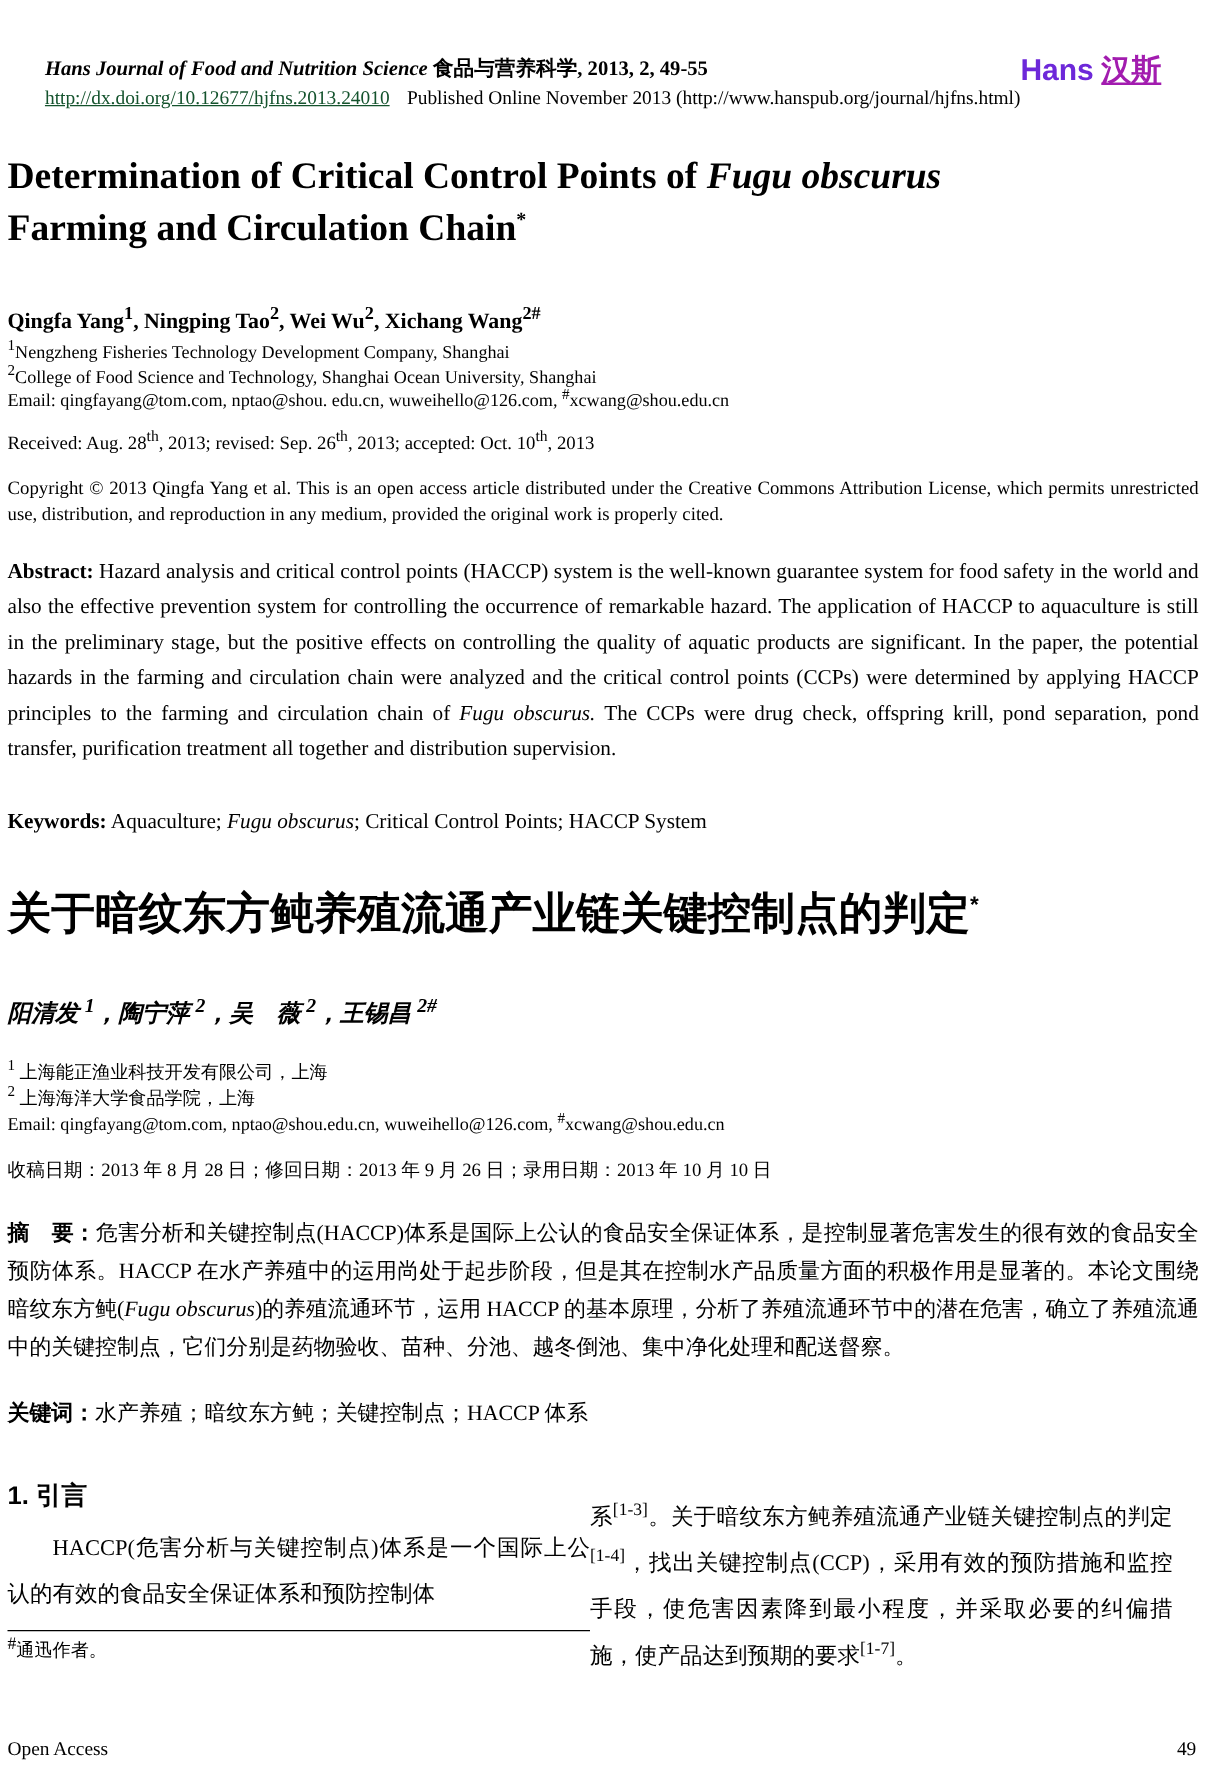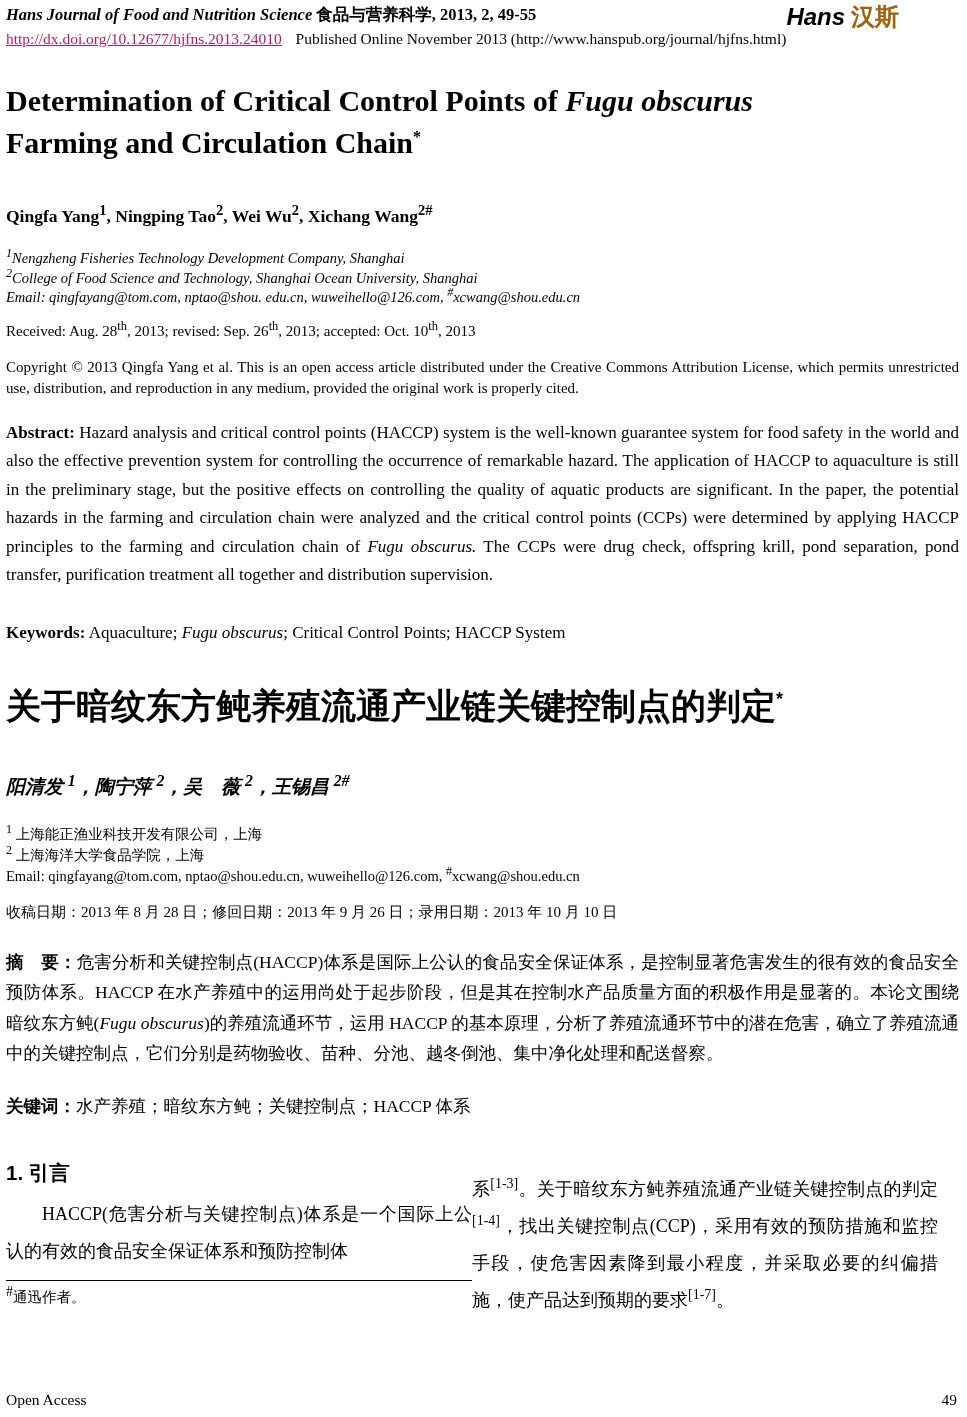--- a/index.html
+++ b/index.html
@@ -1,40 +1,40 @@
 <!DOCTYPE html>
 <html><head>
 <meta charset="utf-8">
 <style>
   html,body{margin:0;padding:0;background:#ffffff;}
   body{width:967px;height:1417px;position:relative;overflow:hidden;
        font-family:"Liberation Serif", serif;color:#000;}
   .page{padding:4px 8px 0 6px;position:relative;height:100%;box-sizing:border-box;}
 
   
-  .hdr{display:flex;justify-content:flex-start;align-items:flex-start;}
+  .hdr{display:flex;justify-content:center;align-items:flex-start;margin-top:40px;}
   .hdr-l1{font-size:16.5px;font-weight:bold;white-space:nowrap;}
   .journal-en{font-style:italic;}
   .journal-cn{font-style:normal;}
   .hdr-l2{font-size:15.5px;margin-top:4px;white-space:nowrap;}
-  .doi-link{color:#be185d;text-decoration:underline;cursor:pointer;}
+  .doi-link{color:#14532d;text-decoration:underline;cursor:pointer;}
   .logo{font-size:24px;font-weight:bold;white-space:nowrap;line-height:26px;}
-  .logo-en{color:#000000;font-style:italic;font-family:"Liberation Sans",sans-serif;}
-  .logo-cn{color:#a16207;font-family:"Liberation Sans",sans-serif;}
+  .logo-en{color:#6d28d9;font-family:"Liberation Sans",sans-serif;}
+  .logo-cn{color:#a21caf;font-family:"Liberation Sans",sans-serif;text-decoration:underline;}
 
   
   .title{margin-top:32px;font-size:30px;font-weight:bold;line-height:42px;}
   .title sup{font-size:16px;}
   .i{font-style:italic;}
 
   
   .authors{margin-top:42px;font-size:17.5px;font-weight:bold;}
   sup{line-height:0;}
 
-  .affil{margin-top:22px;font-size:14.5px;line-height:19.5px;font-style:italic;}
+  .affil{margin-top:6px;font-size:14.5px;line-height:19.5px;}
   .received{margin-top:15px;font-size:15px;}
   .copyright{margin-top:17px;font-size:15px;line-height:21px;text-align:justify;}
 
   .abstract{margin-top:20px;font-size:17px;line-height:28.5px;text-align:justify;}
   .kw{margin-top:33px;font-size:17px;}
   .b{font-weight:bold;}
 
   
   .cn-title{margin-top:40px;font-size:35px;font-weight:bold;
             font-family:"Liberation Sans",sans-serif;}

